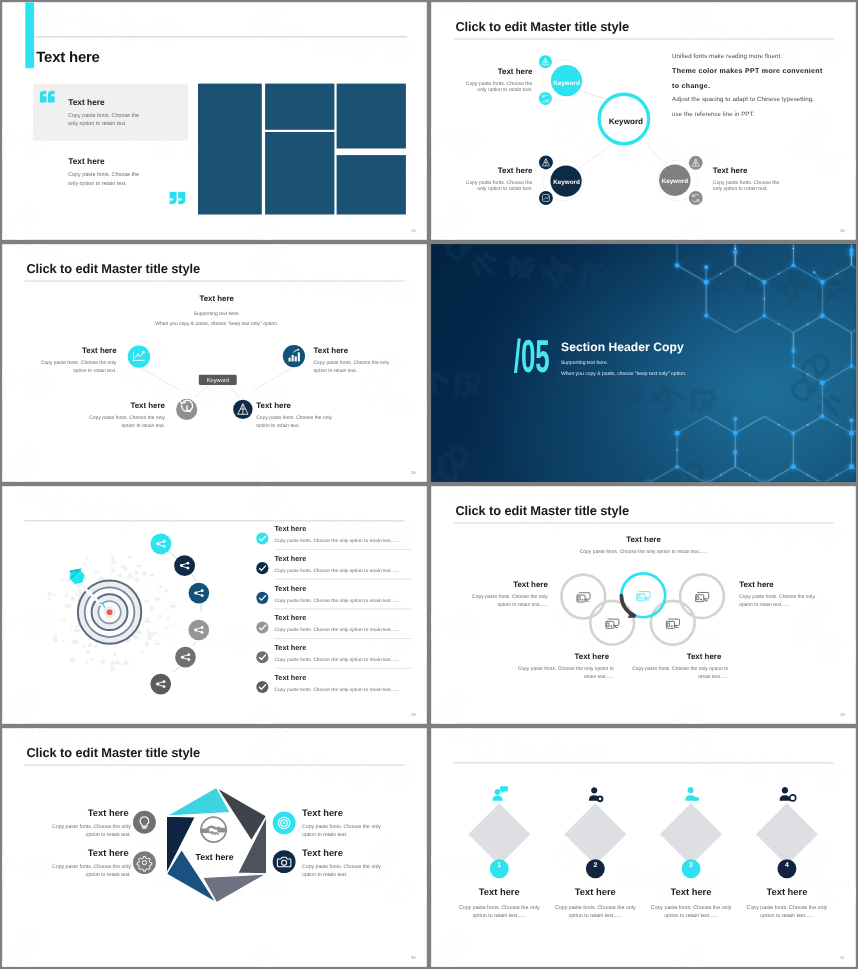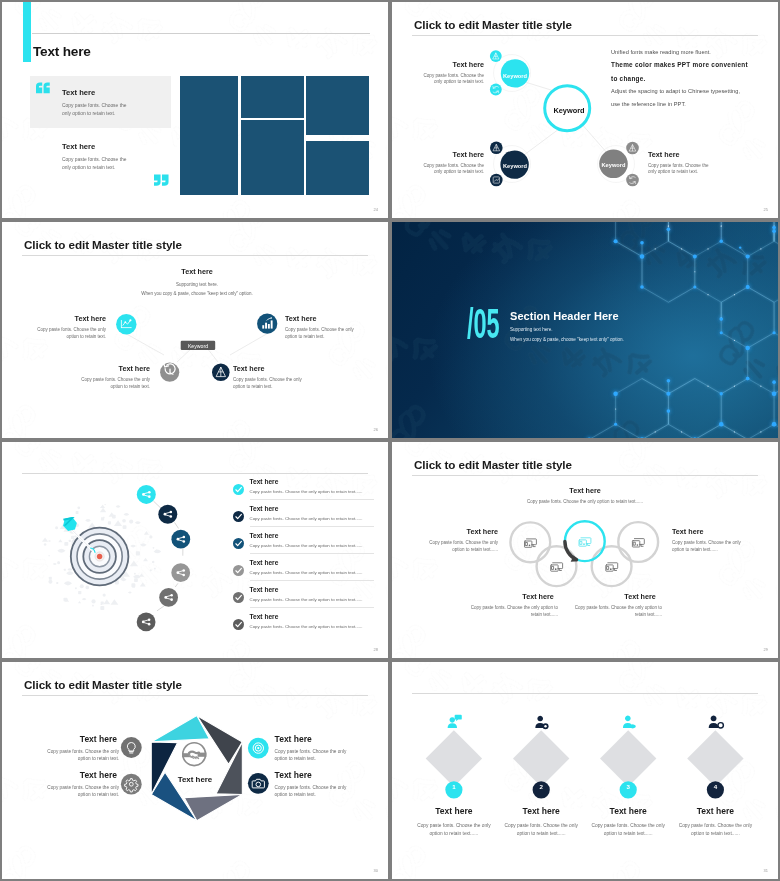--- a/index.html
+++ b/index.html
@@ -777,21 +777,21 @@
           <circle cx="382.07" cy="293.75" r="1.88" fill="#2fa8ff" opacity="1"></circle>
           <circle cx="382.07" cy="263.25" r="1.91" fill="#2fa8ff" opacity="1"></circle>
           <circle cx="408.48" cy="320.89" r="1.80" fill="#2fa8ff" opacity="1"></circle>
           <circle cx="474.52" cy="301.38" r="0.60" fill="#cfe9fa" opacity="0.85"></circle>
           <circle cx="461.31" cy="248.00" r="2.13" fill="#2fa8ff" opacity="1"></circle>
           <circle cx="487.72" cy="263.25" r="1.71" fill="#2fa8ff" opacity="1"></circle>
           <circle cx="434.90" cy="276.13" r="1.80" fill="#2fa8ff" opacity="1"></circle>
         </g>
   </svg>
   <div class="s4-num">/05</div>
-  <div class="s4-head">Section Header Here</div>
+  <div class="s4-head">Section Header Copy</div>
   <div class="s4-s1">Supporting text here.</div>
   <div class="s4-s2">When you copy &amp; paste, choose "keep text only" option.</div>
 </div>
 
 <div class="slide s5">
   <div class="wm">
         <svg viewBox="0 0 386 217" preserveAspectRatio="none">
           <rect x="0" y="0" width="386" height="217" fill="url(#wmpat)"></rect>
         </svg>
       </div>

